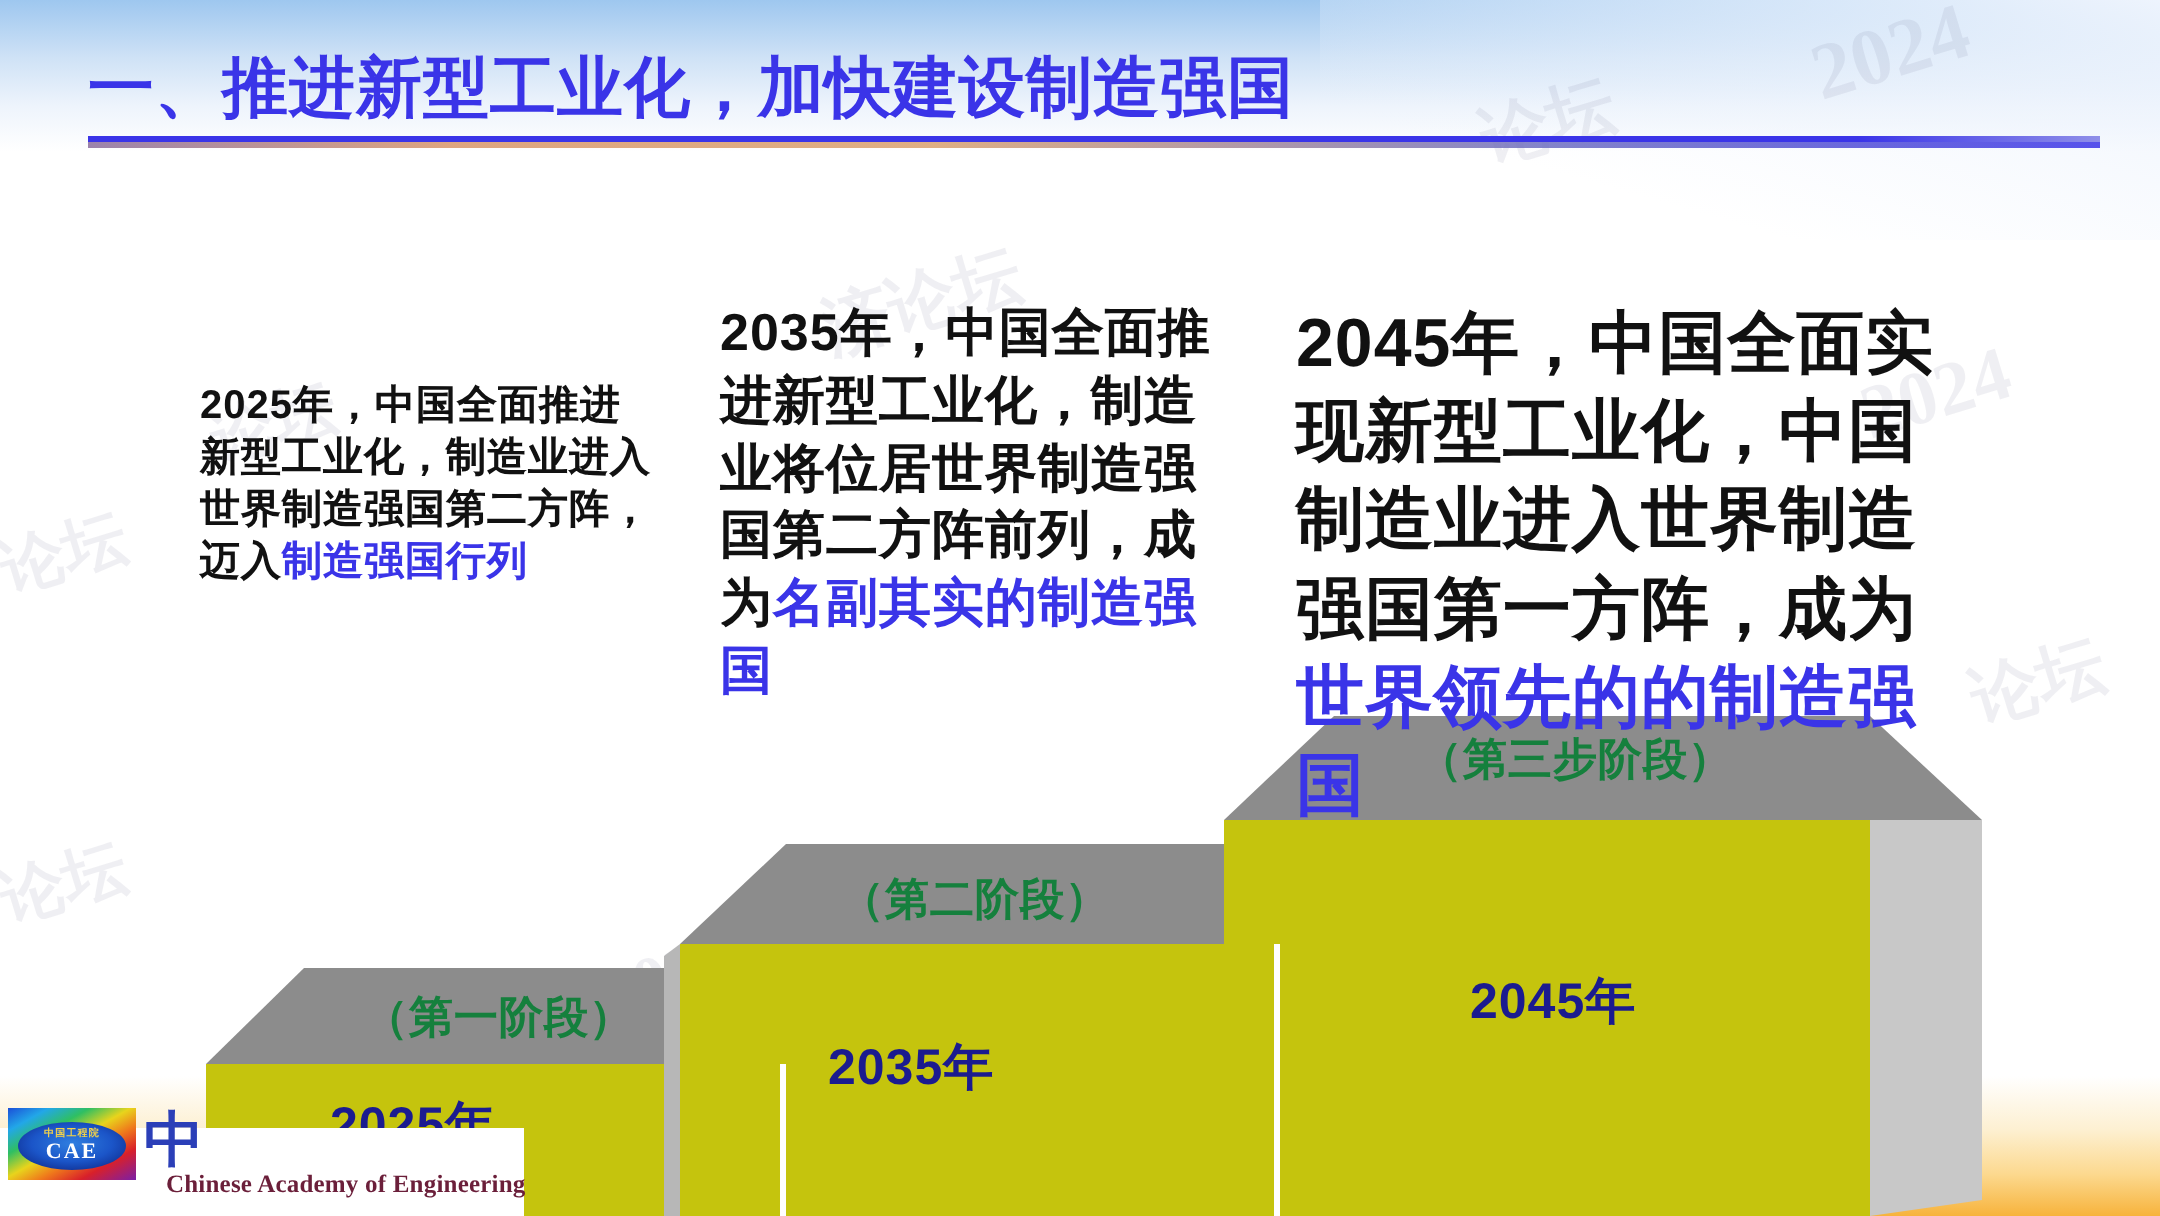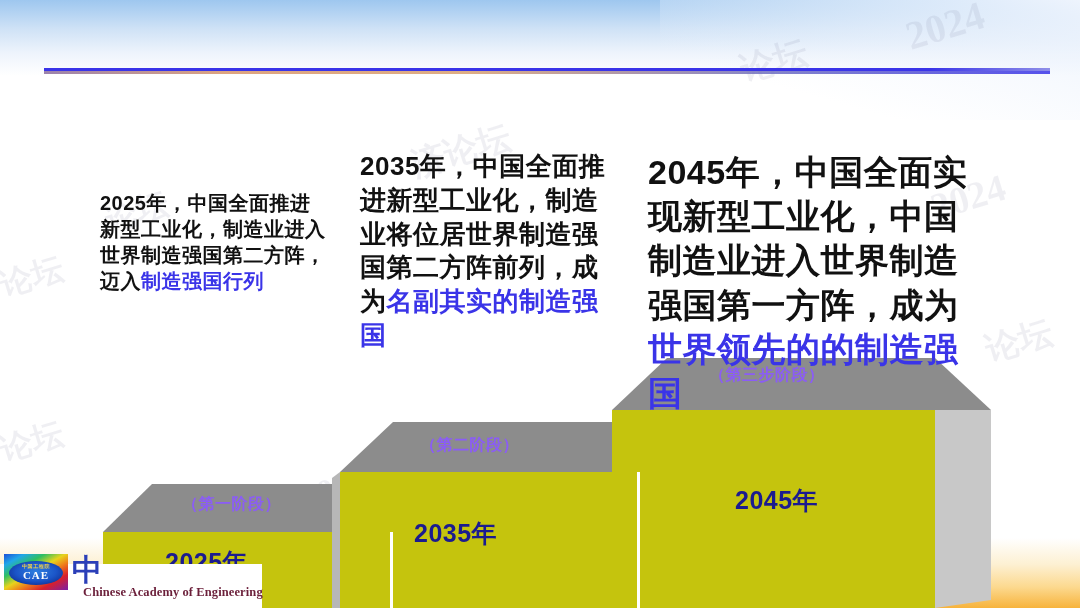--- a/index.html
+++ b/index.html
@@ -91,23 +91,23 @@
   .col-1 { left:100px; top:190px; width:228px; font-size:20px; }
   .col-2 { left:360px; top:150px; width:252px; font-size:26px; }
   .col-3 { left:648px; top:150px; width:338px; font-size:34px; }
 
   
   .stairs { position:absolute; left:0; top:0; width:1080px; height:608px; }
   .stairs svg { display:block; }
 
   .step-cap-label {
     position:absolute;
-    color:#8b5cf6;
-    font-weight:700;
-    font-size:16px;
+    color:#15803d;
+    font-weight:700;
+    font-size:22px;
     white-space:nowrap;
     letter-spacing:0.5px;
   }
   .step-face-label {
     position:absolute;
     color:#1b1b8f;
     font-weight:700;
     font-size:25px;
     white-space:nowrap;
     letter-spacing:0.5px;
@@ -150,20 +150,21 @@
   <div class="wm wm-b">论坛</div>
   <div class="wm wm-c">济论坛</div>
   <div class="wm wm-d">论坛</div>
   <div class="wm wm-e">论坛</div>
   <div class="wm wm-f">2024</div>
   <div class="wm wm-g">论坛</div>
   <div class="wm wm-h">2024</div>
   <div class="wm wm-i">济论坛</div>
   <div class="wm wm-j">论坛</div>
 
+  <div class="title">一、推进新型工业化，加快建设制造强国</div>
   <div class="rule-wrap">
     <div class="rule-blue"></div>
     <div class="rule-warm"></div>
   </div>
 
   <div class="stairs">
     <svg width="1080" height="608" viewBox="0 0 1080 608" xmlns="http://www.w3.org/2000/svg">
 
       <polygon points="103,532 152,484 390,484 390,532" fill="#8c8c8c"></polygon>
       <polygon points="103,532 390,532 390,608 103,608" fill="#c5c40d"></polygon>

